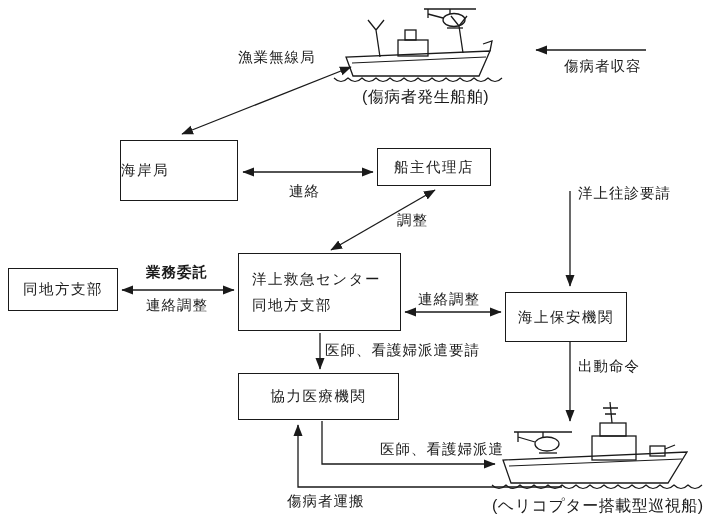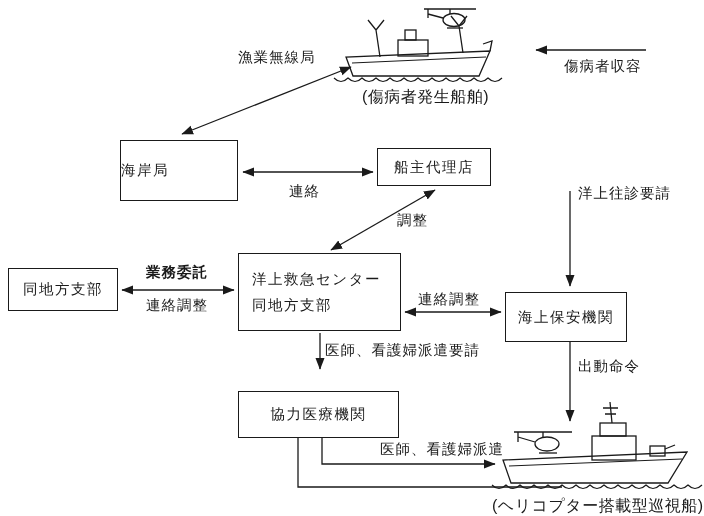--- a/index.html
+++ b/index.html
@@ -91,32 +91,33 @@
   </div>
 
   <div class="node center" style="left:8px;top:268px;width:110px;height:43px;">
     <div class="ln">同地方支部</div>
   </div>
 
   <div class="node center" style="left:505px;top:292px;width:122px;height:50px;">
     <div class="ln">海上保安機関</div>
   </div>
 
-  <div class="node center" style="left:238px;top:373px;width:161px;height:47px;margin-top:18px;">
+  <div class="node center" style="left:238px;top:373px;width:161px;height:47px;">
     <div class="ln">協力医療機関</div>
   </div>
 
   <div class="lbl" style="left:238px;top:48px;">漁業無線局</div>
   <div class="lbl" style="left:527px;top:57px;margin-left:37px;">傷病者収容</div>
   <div class="lbl" style="left:289px;top:182px;">連絡</div>
   <div class="lbl" style="left:397px;top:211px;">調整</div>
   <div class="lbl" style="left:578px;top:184px;">洋上往診要請</div>
   <div class="lbl" style="left:146px;top:263px;font-weight:bold;">業務委託</div>
   <div class="lbl" style="left:146px;top:296px;">連絡調整</div>
   <div class="lbl" style="left:418px;top:290px;">連絡調整</div>
   <div class="lbl" style="left:325px;top:341px;">医師、看護婦派遣要請</div>
   <div class="lbl" style="left:578px;top:357px;">出動命令</div>
   <div class="lbl" style="left:352px;top:440px;margin-left:28px;">医師、看護婦派遣</div>
+  <div class="lbl" style="left:287px;top:492px;">傷病者運搬</div>
 
   <div class="cap" style="left:362px;top:87px;">(傷病者発生船舶)</div>
   <div class="cap" style="left:492px;top:496px;">(ヘリコプター搭載型巡視船)</div>
 
 </div>
 
 </body></html>

